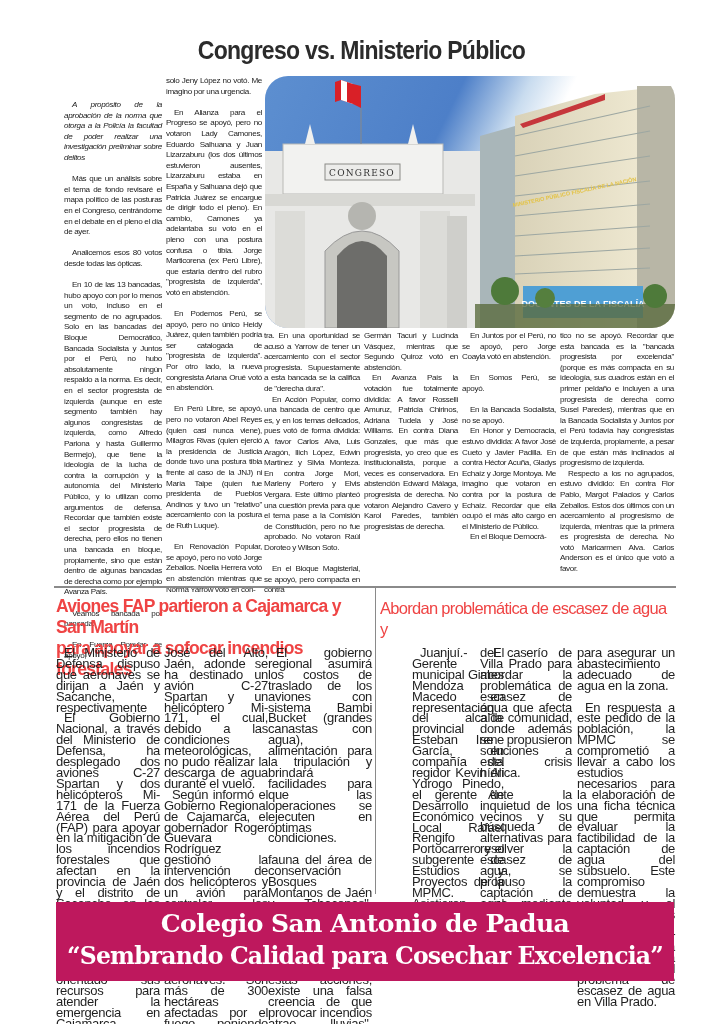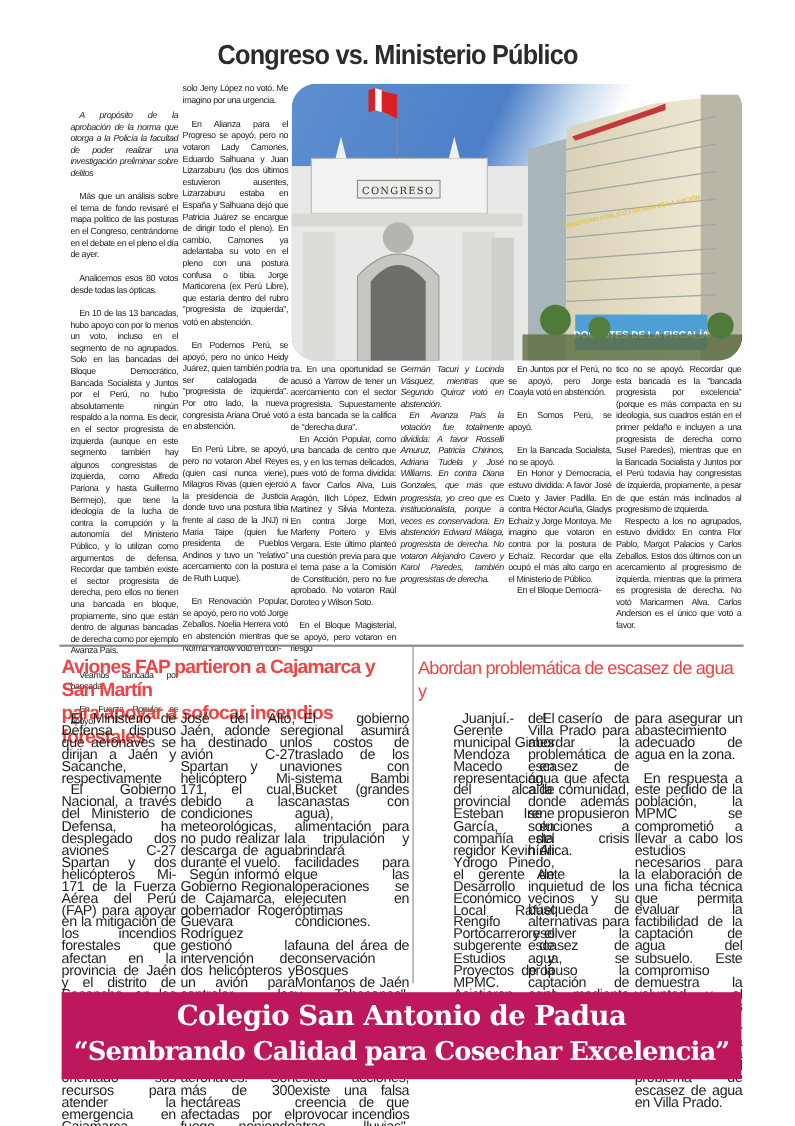--- a/index.html
+++ b/index.html
@@ -103,24 +103,24 @@
       <circle cx="240" cy="215" r="14" fill="#4e7a3a"></circle>
       <circle cx="280" cy="222" r="10" fill="#557f3e"></circle>
       <circle cx="390" cy="220" r="12" fill="#4e7a3a"></circle>
     </g>
   </svg>
 </div>
 
 <div class="col" style="left:264px; top:331px; width:96px;">
   <p style="text-indent:0; margin-bottom:0">tra. En una oportunidad se acusó a Yarrow de tener un acercamiento con el sector progresista. Supuestamente a esta bancada se la califica de "derecha dura".</p>
   <p>En Acción Popular, como una bancada de centro que es, y en los temas delicados, pues votó de forma dividida: A favor Carlos Alva, Luis Aragón, Ilich López, Edwin Martínez y Silvia Monteza. En contra Jorge Mori, Marleny Portero y Elvis Vergara. Este último planteó una cuestión previa para que el tema pase a la Comisión de Constitución, pero no fue aprobado. No votaron Raúl Doroteo y Wilson Soto.</p>
-  <p class="tight">En el Bloque Magisterial, se apoyó, pero votaron en riesgo</p>
+  <p class="tight">En el Bloque Magisterial, se apoyó, pero compacta en contra</p>
 </div>
 
-<div class="col" style="left:364px; top:331px; width:94px;font-style:italic;">
+<div class="col" style="left:364px; top:331px; width:94px;">
   <p style="text-indent:0; margin-bottom:0">Germán Tacuri y Lucinda Vásquez, mientras que Segundo Quiroz votó en abstención.</p>
   <p class="tight">En Avanza País la votación fue totalmente dividida: A favor Rosselli Amuruz, Patricia Chirinos, Adriana Tudela y José Williams. En contra Diana Gonzales, que más que progresista, yo creo que es institucionalista, porque a veces es conservadora. En abstención Edward Málaga, progresista de derecha. No votaron Alejandro Cavero y Karol Paredes, también progresistas de derecha.</p>
 </div>
 
 <div class="col" style="left:462px; top:331px; width:94px;">
   <p>En Juntos por el Perú, no se apoyó, pero Jorge Coayla votó en abstención.</p>
   <p>En Somos Perú, se apoyó.</p>
   <p style="margin-bottom:0">En la Bancada Socialista, no se apoyó.</p>
   <p style="margin-bottom:0">En Honor y Democracia, estuvo dividida: A favor José Cueto y Javier Padilla. En contra Héctor Acuña, Gladys Echaíz y Jorge Montoya. Me imagino que votaron en contra por la postura de Echaíz. Recordar que ella ocupó el más alto cargo en el Ministerio de Público.</p>
   <p class="tight">En el Bloque Democrá-</p>

